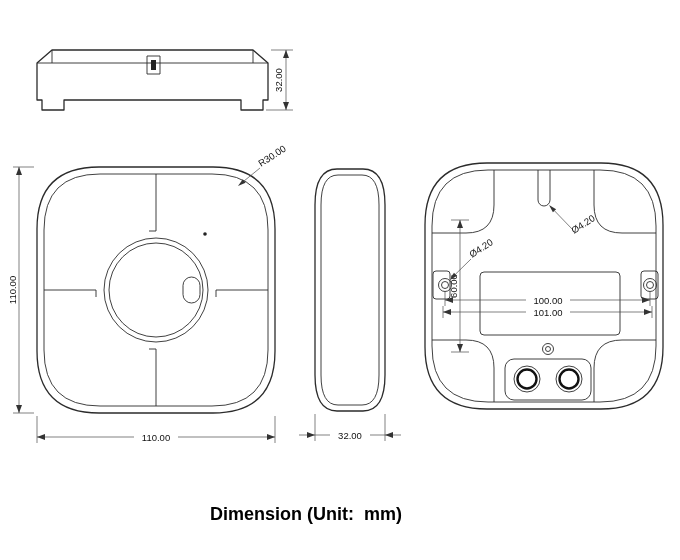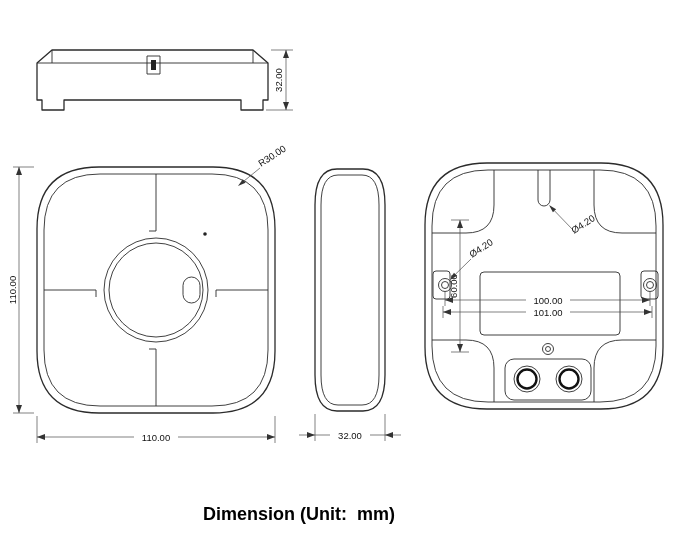--- a/index.html
+++ b/index.html
@@ -5,21 +5,21 @@
   html,body{margin:0;padding:0;background:#fff;}
   .page{position:relative;width:680px;height:560px;background:#ffffff;overflow:hidden;
         font-family:"Liberation Sans",sans-serif;}
   svg{position:absolute;top:0;left:0;}
   .ol{fill:none;stroke:#2b2b2b;stroke-width:1.3;stroke-linejoin:round;}
   .il{fill:none;stroke:#2b2b2b;stroke-width:0.9;stroke-linejoin:round;}
   .dim{fill:none;stroke:#4a4a4a;stroke-width:0.7;}
   .arrow{fill:#333;stroke:none;}
   .bgw{fill:#ffffff;stroke:none;}
   .dimtxt{font-family:"Liberation Sans",sans-serif;font-size:9.5px;fill:#111;}
-  .caption{position:absolute;top:504px;left:5px;width:588px;text-align:center;
+  .caption{position:absolute;top:504px;left:12px;width:588px;text-align:center;
            font-size:18px;font-weight:600;color:#000;white-space:pre;}
 </style>
 </head>
 <body>
 
 <div class="page">
 <svg width="680" height="560" viewBox="0 0 680 560">
 
   <g>
     <path class="ol" d="M 37 63 L 52 50 L 253 50 L 268 63 L 268 100 L 263 100 L 263 110 L 241 110 L 241 100 L 64 100 L 64 110 L 42 110 L 42 100 L 37 100 Z"></path>

